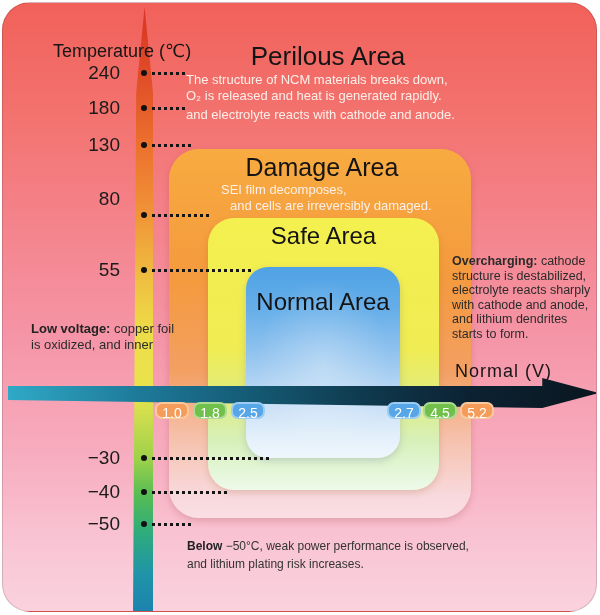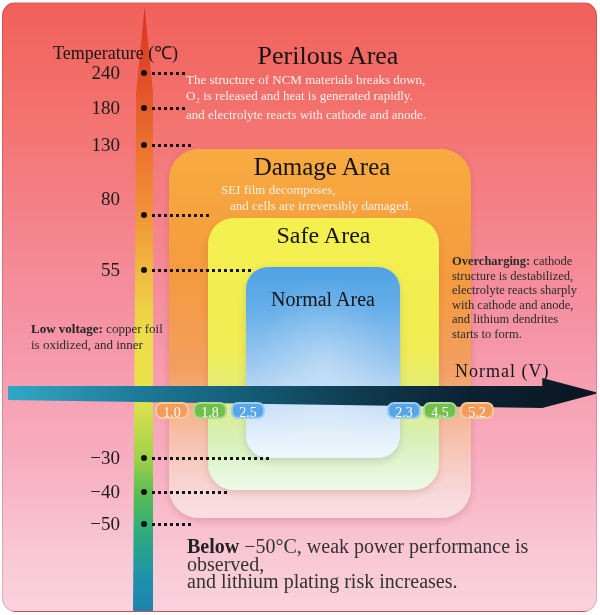--- a/index.html
+++ b/index.html
@@ -1,20 +1,20 @@
 <!DOCTYPE html>
 <html><head>
 <meta charset="utf-8">
 <style>
   html,body{margin:0;padding:0;background:#fff;}
   .stage{position:relative;width:600px;height:615px;font-family:"Liberation Sans","DejaVu Sans",sans-serif;
          -webkit-font-smoothing:antialiased;overflow:hidden;}
-  .board{position:absolute;left:2px;top:2px;width:595px;height:610px;border-radius:14px;
+  .board{position:absolute;left:2px;top:2px;width:595px;height:610px;border-radius:28px;
          border:1px solid rgba(0,0,0,0.14);box-sizing:border-box;overflow:hidden;
-         background:linear-gradient(180deg,#F1615A 0%,#F3726E 18%,#F4838B 36%,#F595A7 55%,#F7AEC0 75%,#F9C6D6 90%,#FAD2DE 100%);font-family:Liberation Serif, serif;}
+         background:linear-gradient(180deg,#F1615A 0%,#F3726E 18%,#F4838B 36%,#F595A7 55%,#F7AEC0 75%,#F9C6D6 90%,#FAD2DE 100%);}
   .abs{position:absolute;}
 
   
   .area-damage{left:166px;top:146px;width:302px;height:369px;border-radius:30px;
     background:linear-gradient(180deg,#F8AB40 0%,#F49A3E 35%,#F39F62 60%,#F6C2AE 79%,#F8D9DD 94%,#F9DEE4 100%);
     box-shadow:0 3px 7px rgba(150,50,50,0.22);}
   .area-safe{left:205px;top:215px;width:231px;height:272px;border-radius:26px;
     background:linear-gradient(180deg,#F4F04F 0%,#F0EC53 48%,#DEEC85 68%,#D7F0BA 82%,#E6F7DD 95%,#EDFAEA 100%);
     box-shadow:0 3px 7px rgba(150,90,30,0.22);}
   .area-normal{left:243px;top:264px;width:154px;height:191px;border-radius:22px;
@@ -38,21 +38,21 @@
   .leader{height:3px;left:149px;
     background-image:repeating-linear-gradient(90deg,#151515 0px,#151515 2.6px,rgba(0,0,0,0) 2.6px,rgba(0,0,0,0) 6px);}
 
   .axis-title{font-size:18px;color:#161616;}
 
   .area-title{font-size:25px;color:#141414;text-align:center;}
   .white-note{font-size:13px;line-height:15.5px;color:#FCEFE9;}
   .dark-note{font-size:13px;line-height:15.5px;color:#2b2b2b;}
   .dark-note b,.below-note b{font-weight:bold;color:#222;}
   .over-note{font-size:12.5px;line-height:14.6px;color:#2b2b2b;}
-  .below-note{font-size:20px;line-height:17.5px;color:#333;}
+  .below-note{font-size:12px;line-height:17.5px;color:#333;}
 
   
   .badge{top:399px;width:34px;height:17px;border-radius:7px;border:2px solid;box-sizing:border-box;
     color:#fff;font-size:14px;line-height:18px;text-align:center;}
   .badge.c-orange{background:#F59C5A;border-color:#F9C99E;}
   .badge.c-green{background:#72C04C;border-color:#ACDA92;}
   .badge.c-blue{background:#57A7E8;border-color:#9CCBF3;}
 </style>
 </head>
 <body>
@@ -93,21 +93,21 @@
     <div class="abs leader" style="top:141px;width:41px;"></div>
     <div class="abs leader" style="top:211px;width:57px;"></div>
     <div class="abs leader" style="top:266px;width:99px;"></div>
     <div class="abs leader" style="top:454px;width:117px;"></div>
     <div class="abs leader" style="top:488px;width:78px;"></div>
     <div class="abs leader" style="top:520px;width:40px;"></div>
 
     <div class="abs area-title" style="left:175px;top:38px;width:300px;font-size:26px;">Perilous Area</div>
     <div class="abs area-title" style="left:169px;top:150px;width:300px;">Damage Area</div>
     <div class="abs area-title" style="left:205px;top:219px;width:231px;font-size:24px;">Safe Area</div>
-    <div class="abs area-title" style="left:243px;top:285px;width:154px;font-size:20px;">Normal Area</div>
+    <div class="abs area-title" style="left:243px;top:285px;width:154px;font-size:24px;">Normal Area</div>
 
     <div class="abs white-note" style="left:183px;top:69px;">
       <span style="display:block;">The structure of NCM materials breaks down,</span>
       <span style="display:block;">O₂ is released and heat is generated rapidly.</span>
     </div>
     <div class="abs white-note" style="left:183px;top:104px;">
       <span style="display:block;">and electrolyte reacts with cathode and anode.</span>
     </div>
 
     <div class="abs white-note" style="left:218px;top:179px;">
@@ -130,18 +130,18 @@
     </div>
 
     <div class="abs below-note" style="left:184px;top:535px;width:360px;">
       <span style="display:block;"><b>Below</b><span> −50°C, weak power performance is observed,</span></span>
       <span style="display:block;">and lithium plating risk increases.</span>
     </div>
 
     <div class="abs badge c-orange" style="left:152px;">1.0</div>
     <div class="abs badge c-green" style="left:190px;">1.8</div>
     <div class="abs badge c-blue" style="left:228px;">2.5</div>
-    <div class="abs badge c-blue" style="left:384px;">2.3</div>
+    <div class="abs badge c-blue" style="left:384px;">2.7</div>
     <div class="abs badge c-green" style="left:420px;">4.5</div>
     <div class="abs badge c-orange" style="left:457px;">5.2</div>
 
   </div>
 </div>
 
 </body></html>

